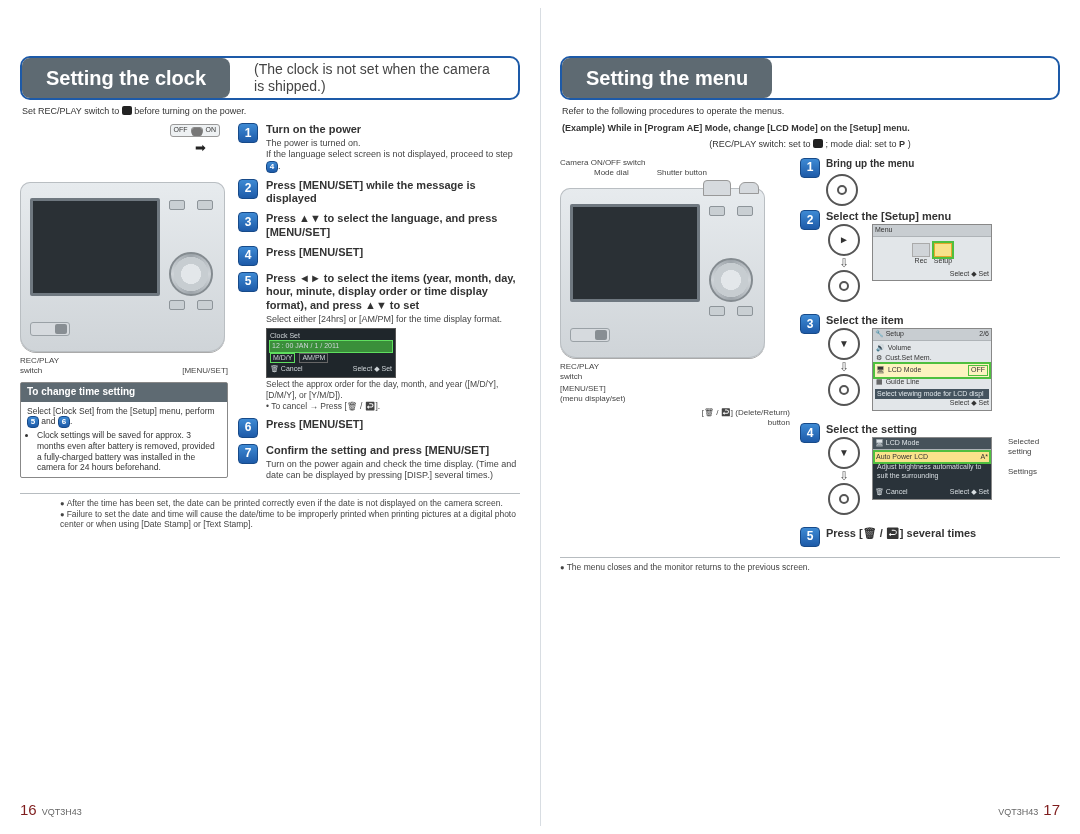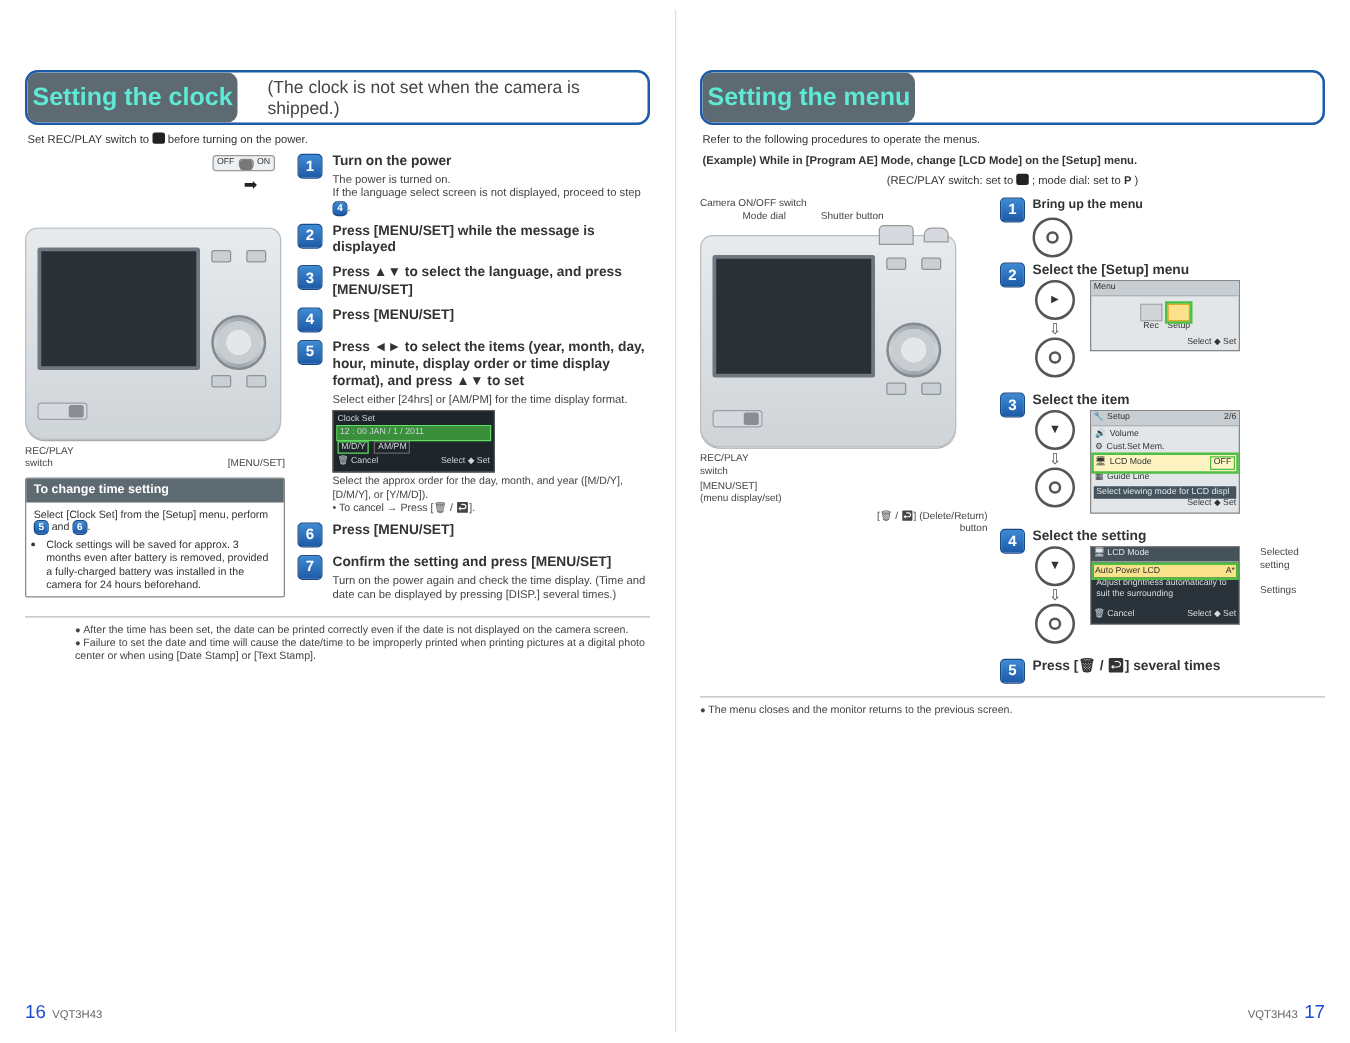--- a/index.html
+++ b/index.html
@@ -2,21 +2,21 @@
 <html><head>
 <meta charset="utf-8">
 <style>
   :root { --blue:#1d5aa8; --dark:#3a3f44; --line:#b7bcc0; }
   *{box-sizing:border-box;}
   body{margin:0;background:#fff;font-family:Arial,Helvetica,sans-serif;color:#333;font-size:10px;line-height:1.25;}
   .spread{width:1080px;height:834px;display:flex;position:relative;}
   .page{width:540px;height:834px;padding:16px 20px 12px 20px;position:relative;}
   .gutter{width:0;border-left:1px solid #d8dde2;position:absolute;left:540px;top:8px;bottom:8px;}
   .hdr{border:2px solid var(--blue);border-radius:10px;padding:0 0 0 0;margin:40px 0 6px 0;display:flex;align-items:stretch;overflow:hidden;height:44px;}
-  .hdr .tab{background:#5e6a72;color:#5eead4;font-size:20px;font-weight:bold;padding:8px 4px;border-top-right-radius:8px;border-bottom-right-radius:8px;display:flex;align-items:center;white-space:nowrap;}
+  .hdr .tab{background:#5e6a72;color:#ffffff;font-size:20px;font-weight:bold;padding:8px 24px;border-top-right-radius:8px;border-bottom-right-radius:8px;display:flex;align-items:center;white-space:nowrap;}
   .hdr .note{font-size:14px;color:#444;padding:4px 24px;align-self:center;}
   .intro{font-size:9px;margin:4px 2px 6px 2px;}
   .ex{font-size:9px;margin:0 2px 4px 2px;}
   .ex b{font-weight:bold;}
   .sub{font-size:9px;margin:0 2px 8px 2px;text-align:left;}
   .body{display:flex;gap:10px;}
   .colL{width:208px;flex:0 0 208px;}
   .colR{flex:1;}
   .step{display:flex;gap:8px;margin-bottom:6px;}
   .bn{flex:0 0 20px;width:20px;height:20px;border-radius:4px;background:linear-gradient(#3e8ad4,#1d5aa8);color:#fff;display:flex;align-items:center;justify-content:center;font-weight:bold;font-size:12px;border:1px solid #174a89;}
@@ -42,21 +42,21 @@
   .pad .inner{width:10px;height:10px;border-radius:50%;border:2px solid #555;}
   .darr{font-size:12px;color:#555;line-height:1;}
   .menu-screen{width:120px;border:1px solid #888;background:#e2e6e9;font-size:7px;padding:2px;}
   .menu-screen .row{display:flex;align-items:center;gap:3px;padding:1px;}
   .menu-screen .sel{outline:2px solid #4fbf3f;background:#fdf3c0;}
   .menu-screen .tile{width:18px;height:14px;background:#d0d4d8;border:1px solid #aaa;}
   .menu-screen .tile.sel2{background:#f9e28b;border-color:#e3a92a;outline:2px solid #4fbf3f;}
   .menu-screen .hdrbar{background:#c8cdd1;padding:1px 2px;margin:-2px -2px 2px -2px;border-bottom:1px solid #aeb3b7;}
   .footer{position:absolute;bottom:14px;font-size:9px;color:#666;}
   .pgL .footer{left:20px;} .pgR .footer{right:20px;}
-  .pgnum{font-size:15px;color:#1d4ed8;}
+  .pgnum{font-size:15px;color:#7f1d1d;}
   .switch{display:inline-flex;align-items:center;gap:3px;border:1px solid #999;border-radius:3px;padding:1px 3px;background:#eef1f3;font-size:7px;margin-bottom:3px;}
   .switch .kn{width:10px;height:8px;background:#777;border-radius:2px;}
   .screencap{width:130px;background:#1f262b;color:#cfd5d9;font-size:7px;border:1px solid #555;margin-top:3px;padding:3px;}
   .screencap .bar{background:#3a8f3a;outline:1px solid #5fdf5f;padding:1px 2px;margin-bottom:1px;}
   .pr-col{display:flex;gap:6px;margin-bottom:4px;align-items:flex-start;}
   .pr-col .left{flex:0 0 36px;display:flex;flex-direction:column;align-items:center;gap:1px;}
   .pr-col .right{flex:1;}
   .lbl-line{font-size:8px;color:#444;}
   .toparw{color:#222;font-size:13px;}
   .recicon{display:inline-block;width:10px;height:9px;background:#222;border-radius:2px;vertical-align:-1px;}

